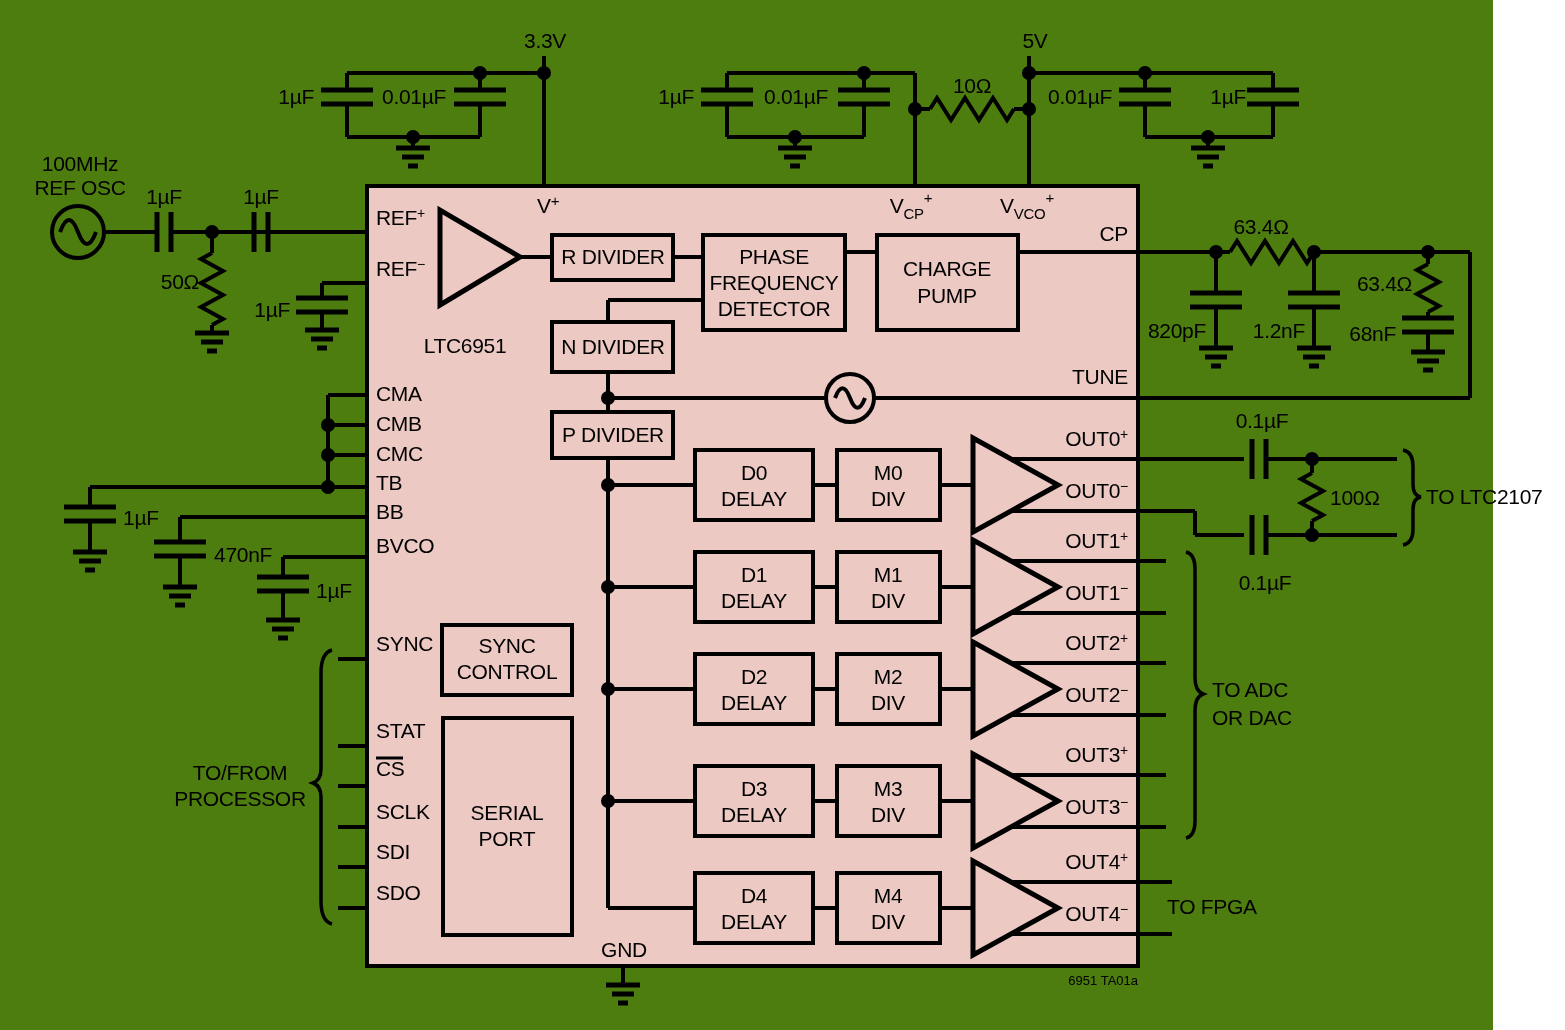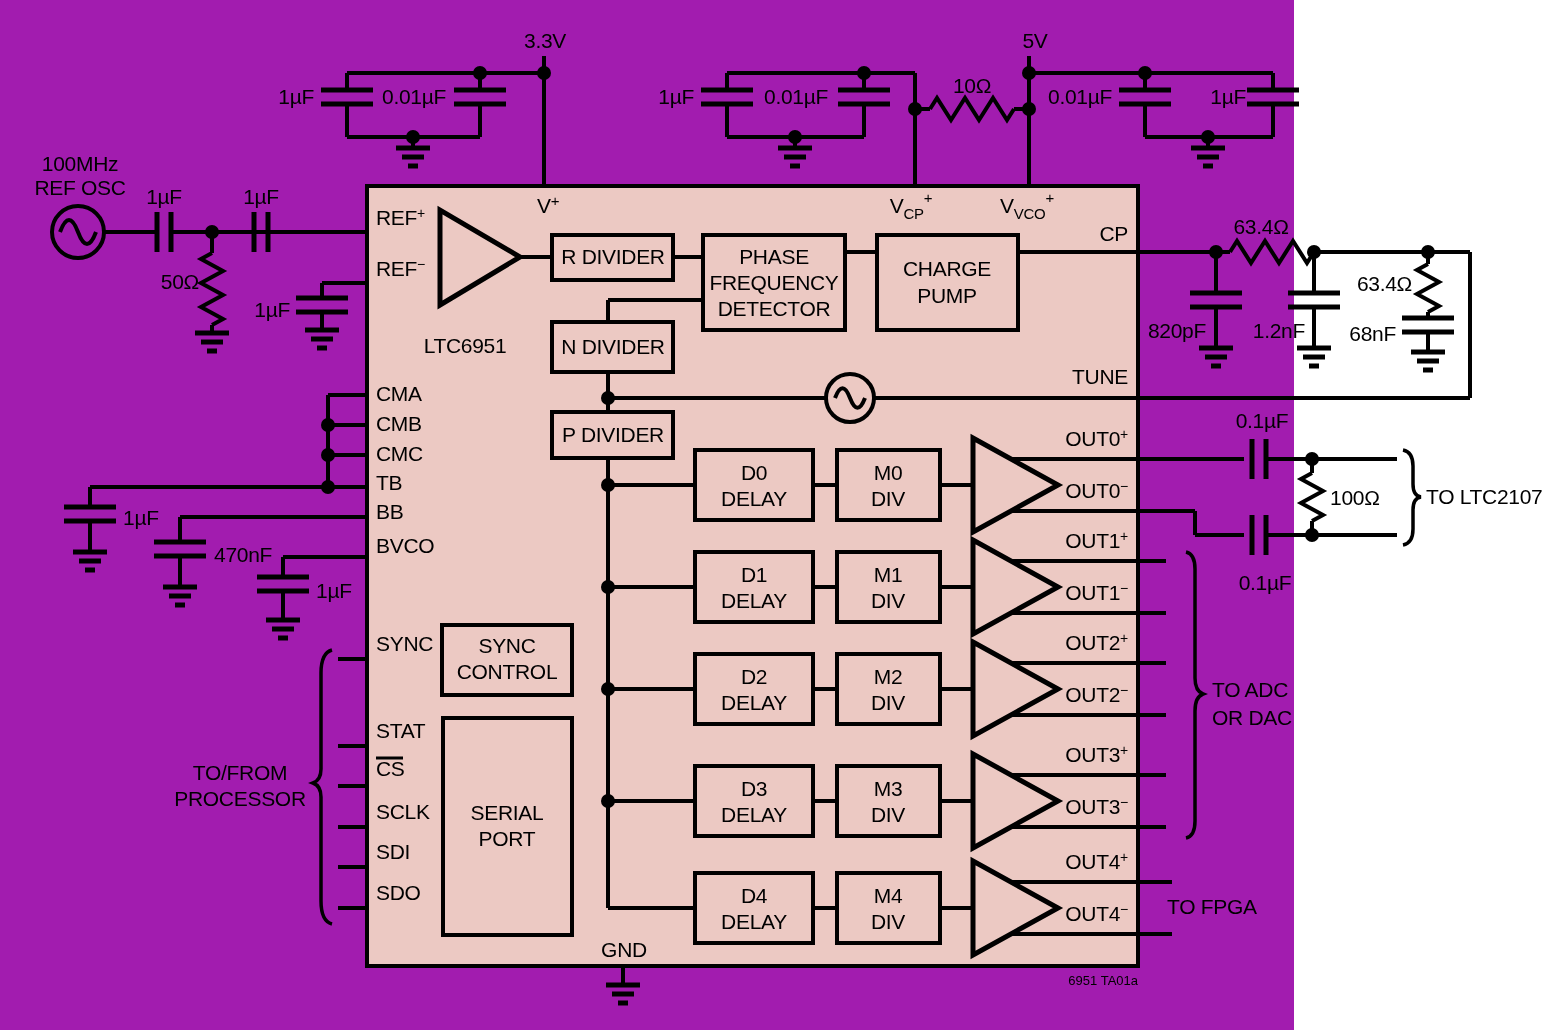--- a/index.html
+++ b/index.html
@@ -1,16 +1,16 @@
 <!DOCTYPE html>
 <html><head>
 <meta charset="utf-8">
 <style>
   html,body{margin:0;padding:0;background:#fff;}
-  .stage{width:1294px;height:1030px;position:relative;background:#a21caf;}
+  .stage{width:1493px;height:1030px;position:relative;background:#4d7c0f;}
   .w{stroke:#000;stroke-width:4;fill:none}
   .w5{stroke:#000;stroke-width:5;fill:none}
   .bx{stroke:#000;stroke-width:4}
   .tri{stroke:#000;stroke-width:5;stroke-linejoin:miter}
   .brace{stroke:#000;stroke-width:3.5;fill:none}
   text{font-family:"Liberation Sans","DejaVu Sans",sans-serif;font-size:21px;fill:#000;letter-spacing:-0.3px}
   .tm{text-anchor:middle}
   .te{text-anchor:end}
   .ts{font-size:14px}
   .tsub{font-size:15px}

